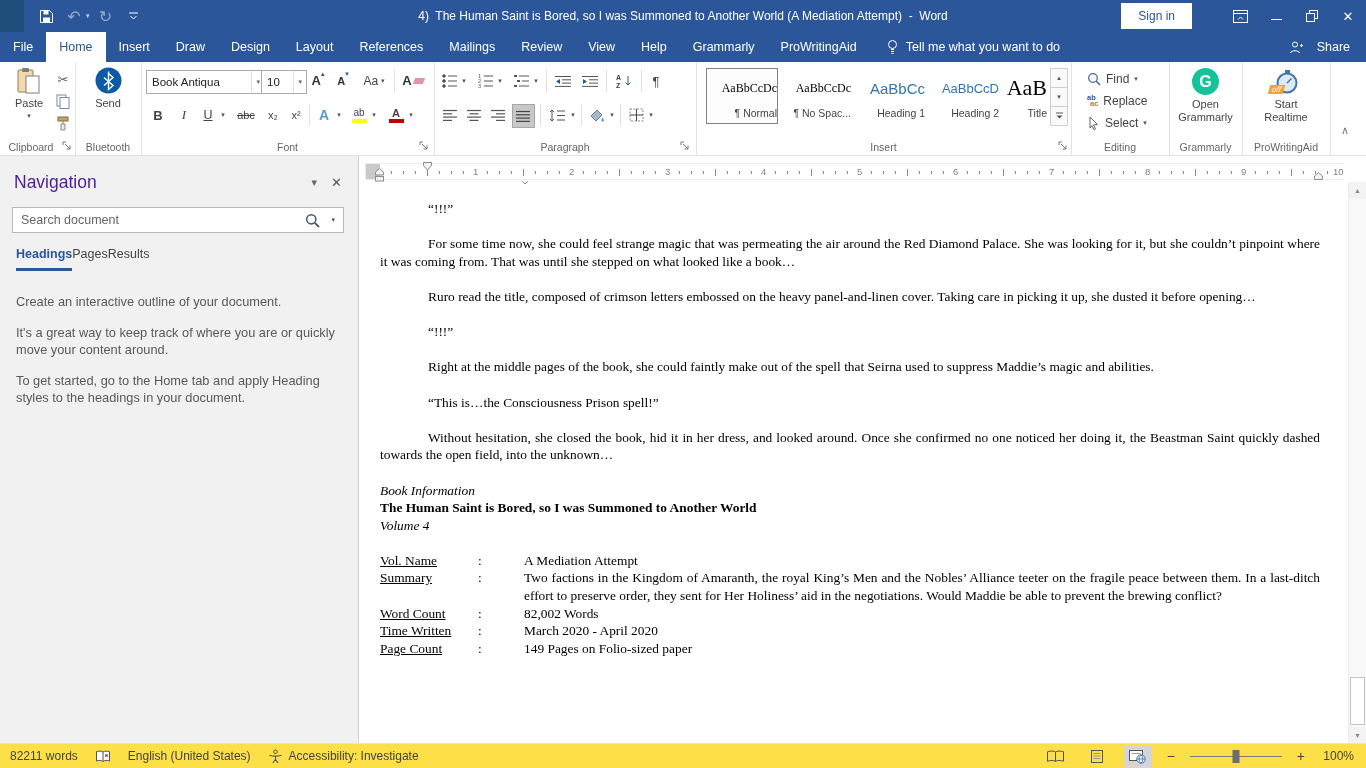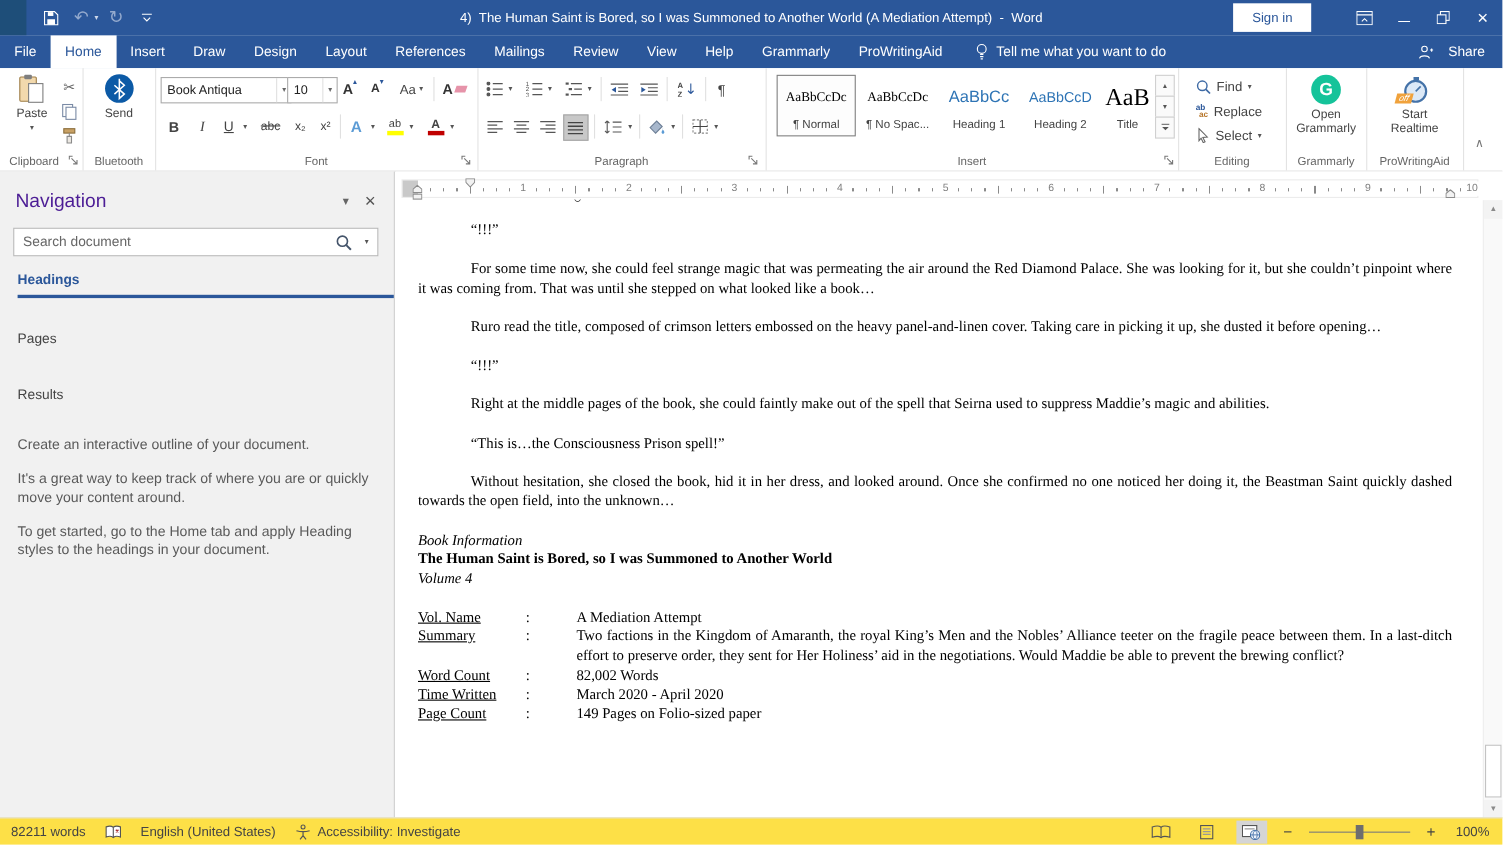--- a/index.html
+++ b/index.html
@@ -52,21 +52,21 @@
   .strk{text-decoration:line-through;font-size:11px;}
   .subsup{font-size:11px;}
   .fxA{color:#5b9bd5;font-weight:bold;font-size:14px;}
   .hlstack{display:flex;flex-direction:column;align-items:center;line-height:10px;}
   .hlstack .t{font-size:10px;}
   .bar{width:15px;height:4px;margin-top:1px;}
   .bigA{font-size:13px;font-weight:bold;color:#333;line-height:12px;}
   .eraser{width:10px;height:6px;background:#e693a9;transform:skewX(-20deg);margin-left:2px;}
   .active-toggle{background:#c8c8c8;border:1px solid #a6a6a6;}
   .stbox{position:absolute;top:6px;width:72px;height:56px;border:1px solid transparent;
-    display:flex;flex-direction:column;align-items:center;justify-content:flex-end;
+    display:flex;flex-direction:column;align-items:flex-end;justify-content:flex-end;
     padding-bottom:4px;box-sizing:border-box;cursor:pointer;}
   .stbox.sel{border:1px solid #808080;background:#fdfdfd;}
   .stprev{flex:1;display:flex;align-items:center;}
   .stname{font-size:10.5px;color:#444;}
   .pv-norm{font-family:"Liberation Serif",serif;font-size:12px;color:#000;}
   .pv-head{font-size:13px;color:#2e74b5;}
   .pv-title{font-family:"Liberation Serif",serif;font-size:22px;color:#000;}
   .ststrip{position:absolute;left:1050px;width:16px;border:1px solid #d0d0d0;background:#fafafa;
     height:18px;display:flex;align-items:center;justify-content:center;font-size:7px;color:#555;cursor:pointer;}
   .edrow{position:absolute;left:1087px;display:flex;align-items:center;gap:5px;font-size:12px;
@@ -86,21 +86,21 @@
   .navtitle{font-size:17.5px;color:#4c1d95;}
   .navhead .sp{flex:1;}
   .navicon{color:#666;font-size:11px;padding:0 12px;cursor:pointer;}
   .navx{color:#555;font-size:13px;padding:0 2px;cursor:pointer;}
   .searchwrap{position:relative;margin:14px 14px 0 12px;}
   .searchwrap input{width:100%;height:26px;box-sizing:border-box;border:1px solid #b8b8b8;
     font-size:12.5px;padding:0 44px 0 8px;font-family:inherit;color:#333;background:#fff;}
   .searchwrap input::placeholder{color:#666;}
   .smag{position:absolute;right:24px;top:6px;}
   .scar{position:absolute;right:9px;top:9px;font-size:7px;color:#555;}
-  .navtabs{display:flex;gap:30px;margin:14px 0 0 16px;font-size:12.5px;color:#444;flex-direction:column;}
+  .navtabs{display:flex;margin:14px 0 0 16px;font-size:12.5px;color:#444;}
   .navtab{padding-bottom:7px;cursor:pointer;}
   .navtab.active{color:#2b579a;font-weight:bold;border-bottom:3px solid #2b579a;}
   .navhelp{margin:22px 18px 0 16px;font-size:12.8px;color:#595959;line-height:17px;}
   .navhelp p{margin:0 0 14px 0;}
 
   
   .docarea{position:absolute;top:156px;left:360px;right:0;bottom:24px;background:#fff;}
   .ruler{position:absolute;left:5px;top:7px;width:979px;height:17px;background:#fff;
     border:1px solid #ececec;box-sizing:border-box;}
   .rul-gray{position:absolute;left:0;top:0;bottom:0;width:14px;background:#c9c9c9;}

